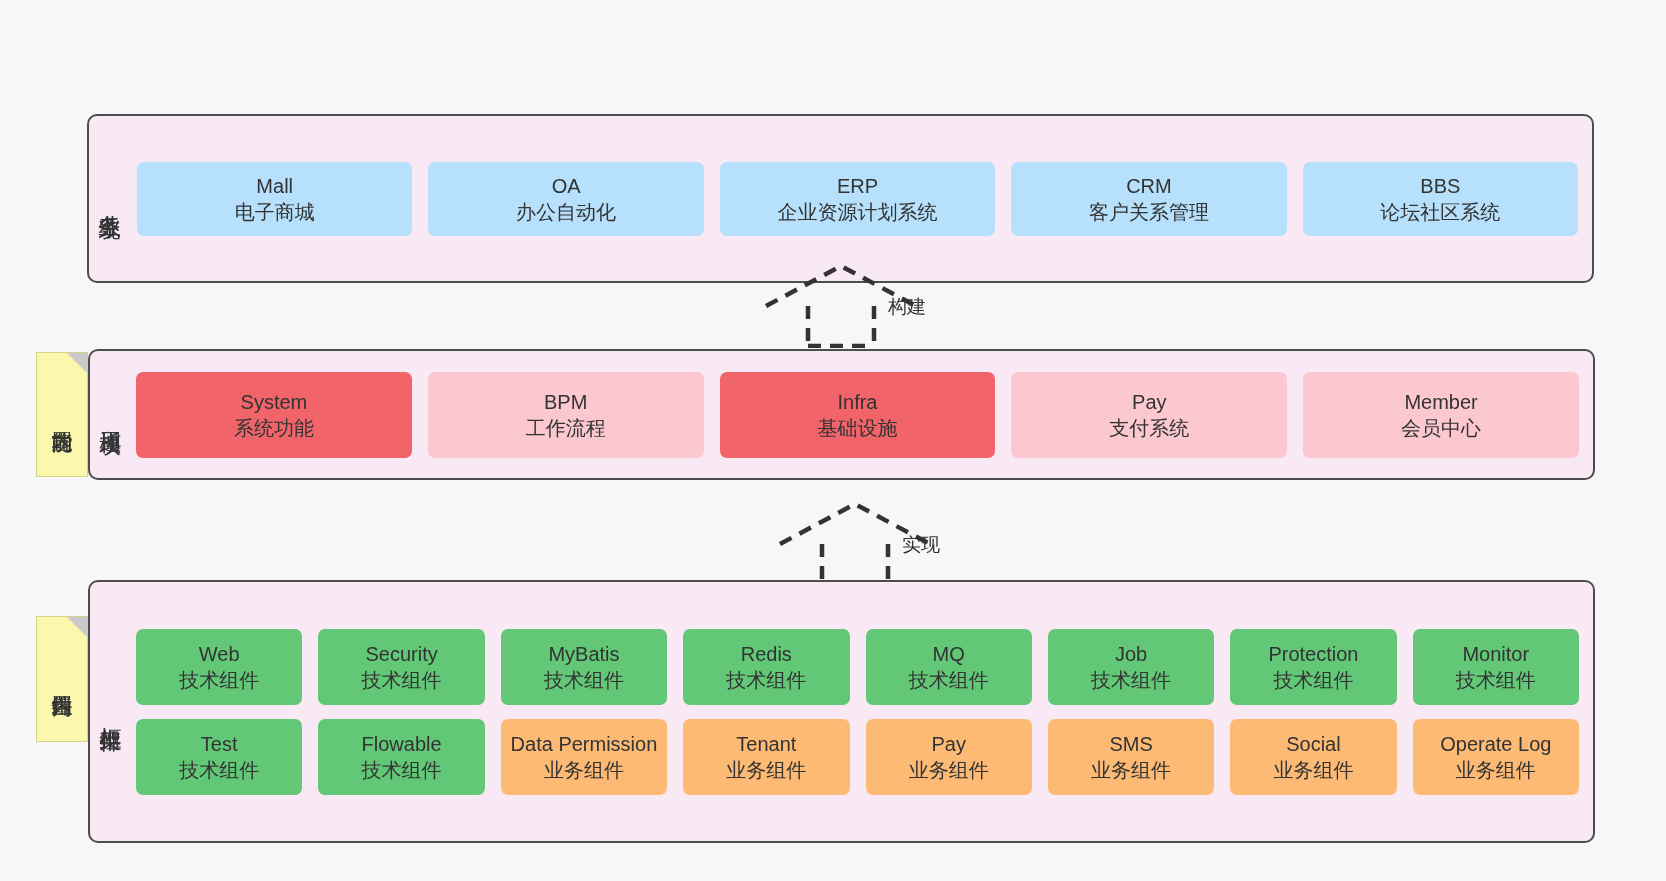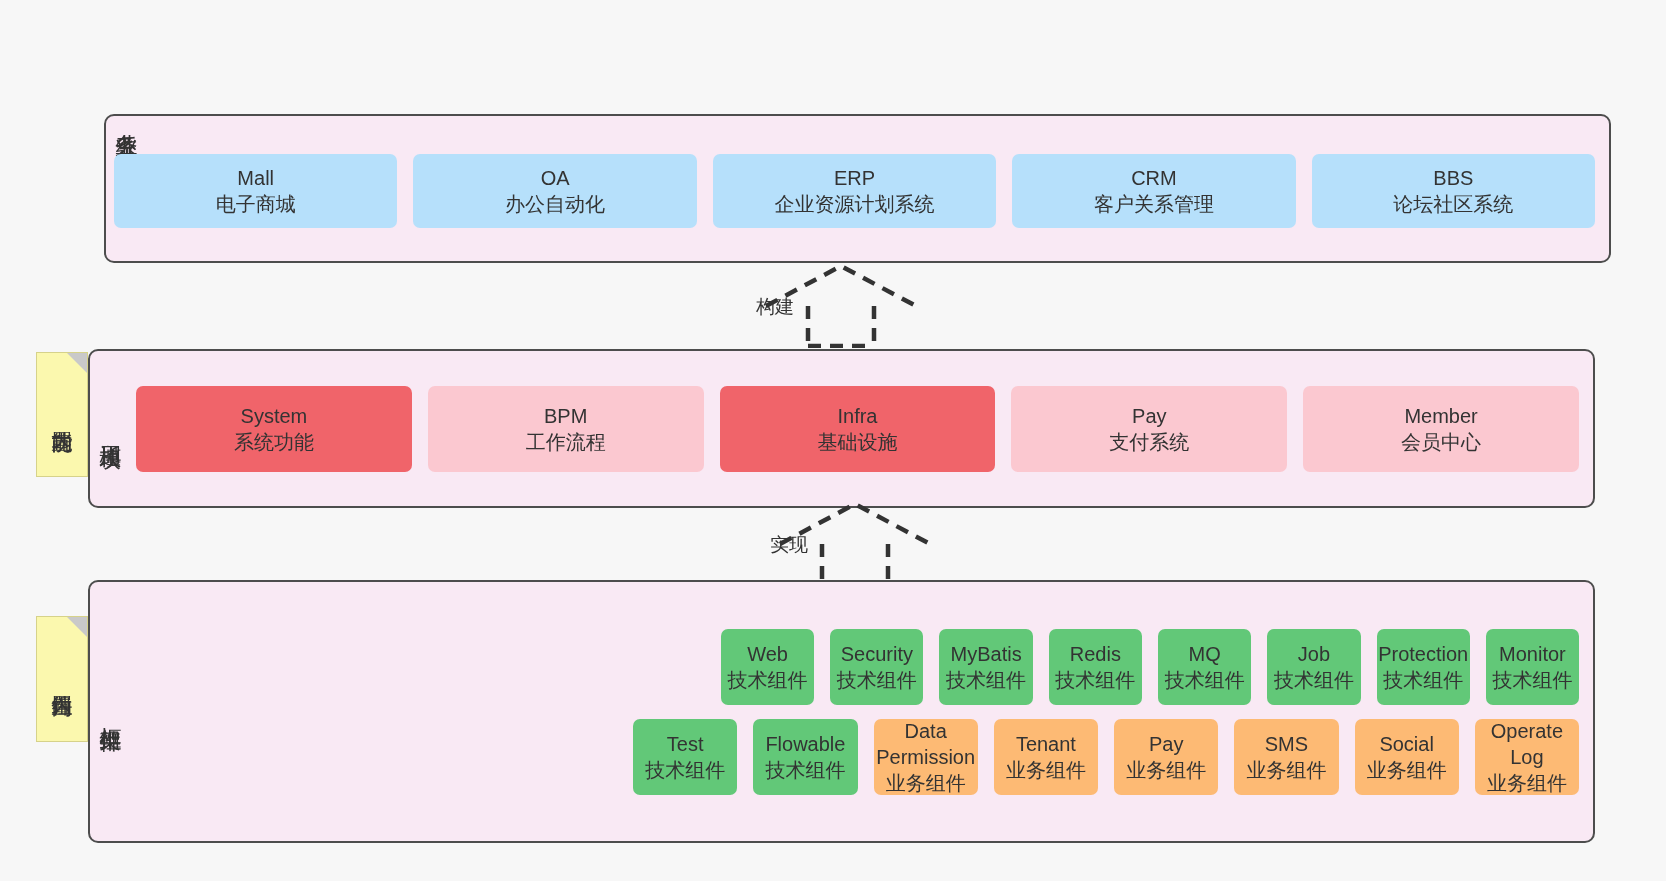--- a/index.html
+++ b/index.html
@@ -83,26 +83,26 @@
   .card .t1 { display:block; }
   .card .t2 { display:block; }
 
   .card.blue       { background: #b6e0fb; height: 74px; }
   .card.red        { background: #f0646a; height: 86px; }
   .card.pink       { background: #fbc8d0; height: 86px; }
   .card.green      { background: #62c878; height: 76px; }
   .card.lightgreen { background: #fdba74; height: 76px; }
 
   
-  #layer-business { left: 104px;  top: 114px; width: 1507px; height: 149px; flex-direction: column; }
-  #layer-common   { left: 88px;  top: 349px; width: 1507px; height: 159px; }
+  #layer-business { left: 87px;  top: 114px; width: 1507px; height: 169px; }
+  #layer-common   { left: 88px;  top: 349px; width: 1507px; height: 131px; }
   #layer-frame    { left: 88px;  top: 580px; width: 1507px; height: 263px; }
 
   #layer-business .layer-body { padding-left: 8px; }
-  #layer-frame .layer-body { gap: 14px; align-items: flex-end; }
+  #layer-frame .layer-body { gap: 14px; }
 
   
   .note {
     position: absolute;
     width: 52px;
     background: #fbf8ae;
     border: 1px solid #d6d28a;
     box-sizing: border-box;
     display: flex;
     align-items: center;
@@ -132,21 +132,21 @@
     position: absolute;
     width: 170px;
     height: 90px;
   }
   .arrow svg { display: block; }
   .arrow-label {
     position: absolute;
     left: 0;
     right: 0;
     top: 36px;
-    text-align: left;
+    text-align: right;
     font-size: 19px;
     color: #333;
     background: transparent;
     user-select: none;
   }
   #arrow-build     { left: 756px; top: 258px; }
   #arrow-implement { left: 770px; top: 496px; }
 </style>
 </head>
 <body>

